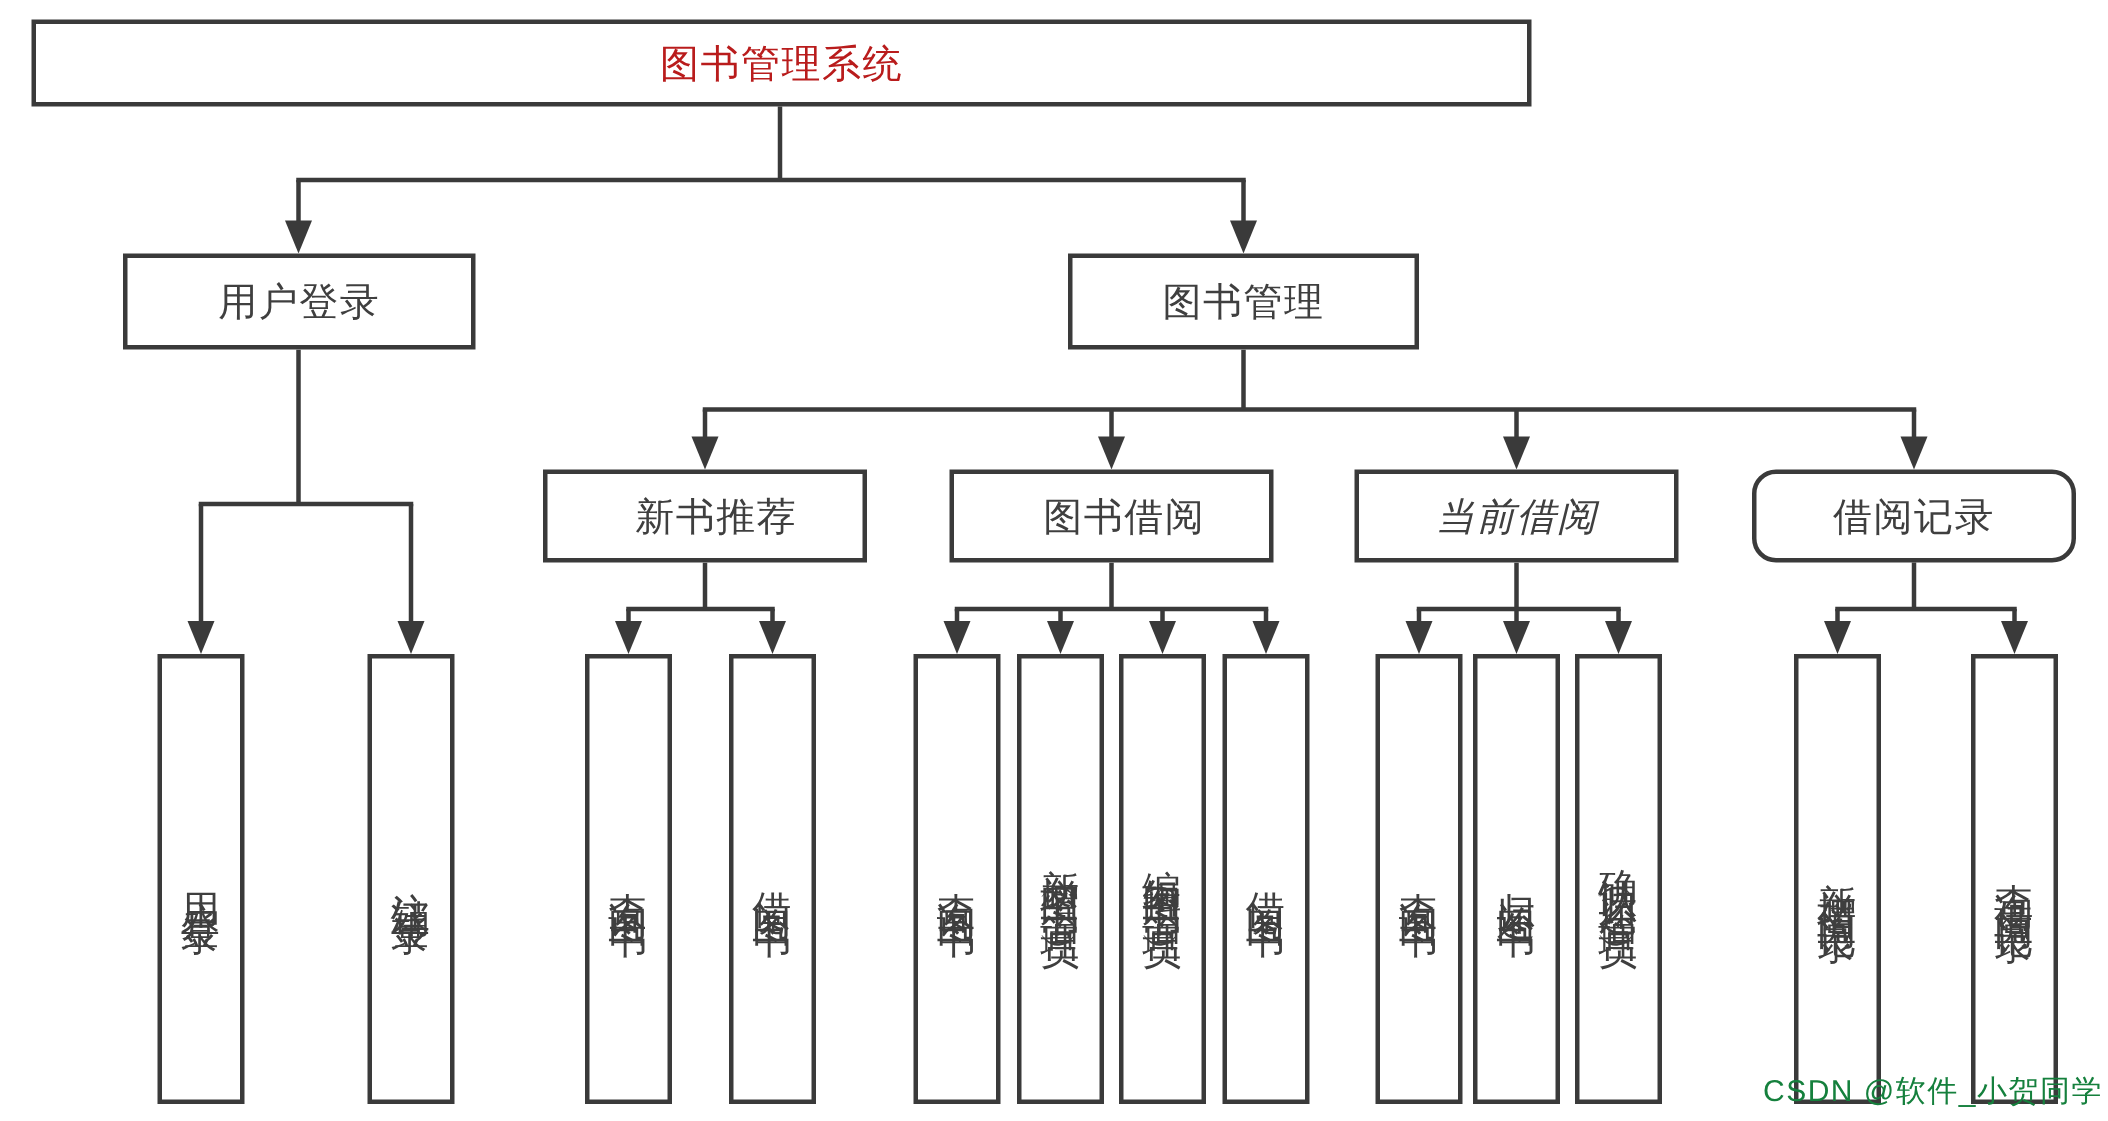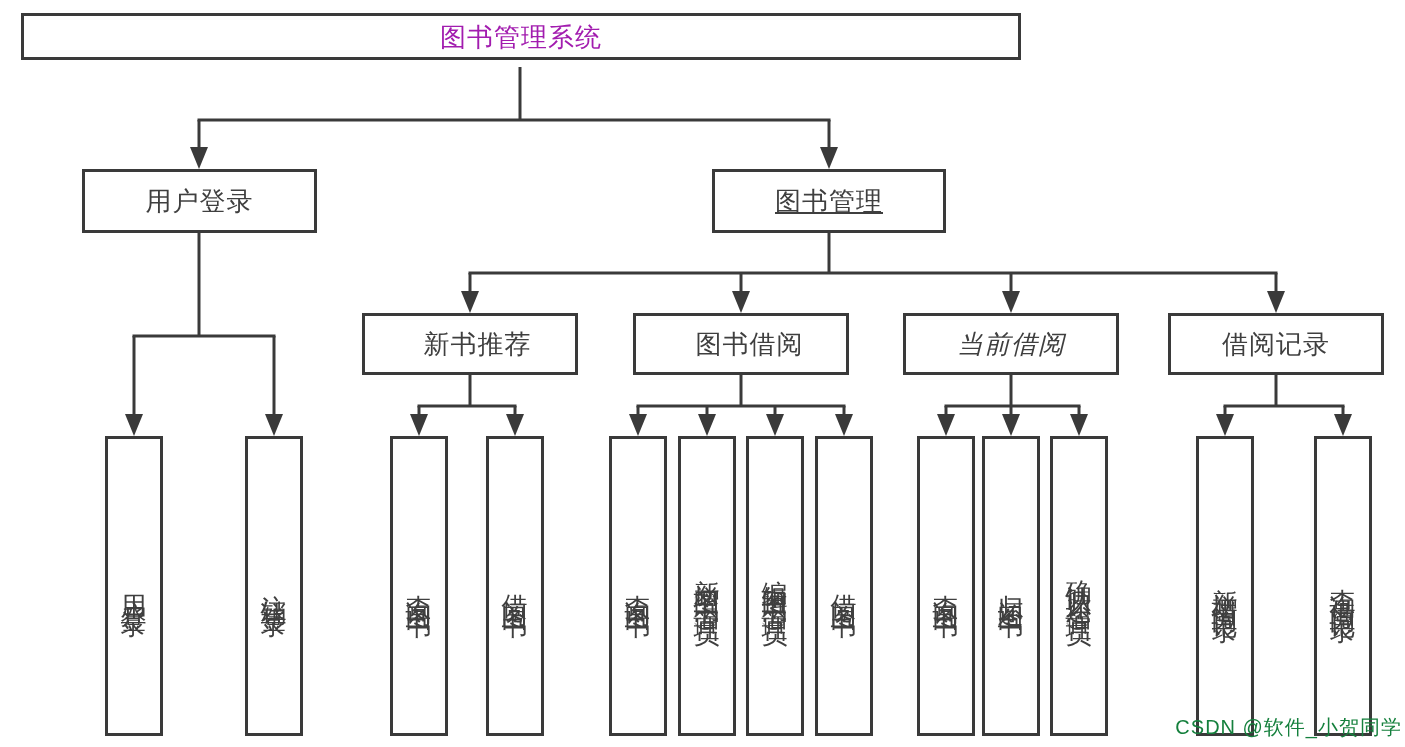--- a/index.html
+++ b/index.html
@@ -103,39 +103,39 @@
       <line x1="1079" y1="406" x2="1079" y2="422" stroke="#3a3a3a" stroke-width="3"></line>
       <polygon points="1070,414 1088,414 1079,436" fill="#3a3a3a"></polygon>
       <line x1="1276" y1="375" x2="1276" y2="406" stroke="#3a3a3a" stroke-width="3"></line>
       <line x1="1223.5" y1="406" x2="1344.5" y2="406" stroke="#3a3a3a" stroke-width="3"></line>
       <line x1="1225" y1="406" x2="1225" y2="422" stroke="#3a3a3a" stroke-width="3"></line>
       <polygon points="1216,414 1234,414 1225,436" fill="#3a3a3a"></polygon>
       <line x1="1343" y1="406" x2="1343" y2="422" stroke="#3a3a3a" stroke-width="3"></line>
       <polygon points="1334,414 1352,414 1343,436" fill="#3a3a3a"></polygon>
     </svg>
   <div id="nodes-layer">
-      <div class="node" style="left: 21px; top: 13px; width: 1000px; height: 47px; border-color: rgb(58, 58, 58); color: #a21caf;">
+      <div class="node" style="left: 21px; top: 13px; width: 1000px; height: 58px; border-color: rgb(58, 58, 58); color: #b91c1c;">
         <span class="label">图书管理系统</span>
       </div>
       <div class="node" style="left: 82px; top: 169px; width: 235px; height: 64px; border-color: rgb(58, 58, 58); color: rgb(63, 63, 63);">
         <span class="label">用户登录</span>
       </div>
-      <div class="node" style="left: 712px; top: 169px; width: 234px; height: 64px; border-color: rgb(58, 58, 58); color: rgb(63, 63, 63); text-decoration: underline;">
+      <div class="node" style="left: 712px; top: 169px; width: 234px; height: 64px; border-color: rgb(58, 58, 58); color: rgb(63, 63, 63);">
         <span class="label">图书管理</span>
       </div>
       <div class="node" style="left: 362px; top: 313px; width: 216px; height: 62px; border-color: rgb(58, 58, 58); color: rgb(63, 63, 63); padding-left: 15px;">
         <span class="label">新书推荐</span>
       </div>
       <div class="node" style="left: 633px; top: 313px; width: 216px; height: 62px; border-color: rgb(58, 58, 58); color: rgb(63, 63, 63); padding-left: 17px;">
         <span class="label">图书借阅</span>
       </div>
       <div class="node" style="left: 903px; top: 313px; width: 216px; height: 62px; border-color: rgb(58, 58, 58); color: rgb(63, 63, 63); font-style: italic;">
         <span class="label">当前借阅</span>
       </div>
-      <div class="node" style="left: 1168px; top: 313px; width: 216px; height: 62px; border-color: rgb(58, 58, 58); color: rgb(63, 63, 63);">
+      <div class="node" style="left: 1168px; top: 313px; width: 216px; height: 62px; border-color: rgb(58, 58, 58); color: rgb(63, 63, 63); border-radius: 16px;">
         <span class="label">借阅记录</span>
       </div>
       <div class="node vertical" style="left: 105px; top: 436px; width: 58px; height: 300px; border-color: rgb(58, 58, 58); color: rgb(63, 63, 63);">
         <span class="label">用户登录</span>
       </div>
       <div class="node vertical" style="left: 245px; top: 436px; width: 58px; height: 300px; border-color: rgb(58, 58, 58); color: rgb(63, 63, 63);">
         <span class="label">注销登录</span>
       </div>
       <div class="node vertical" style="left: 390px; top: 436px; width: 58px; height: 300px; border-color: rgb(58, 58, 58); color: rgb(63, 63, 63);">
         <span class="label">查询图书</span>

